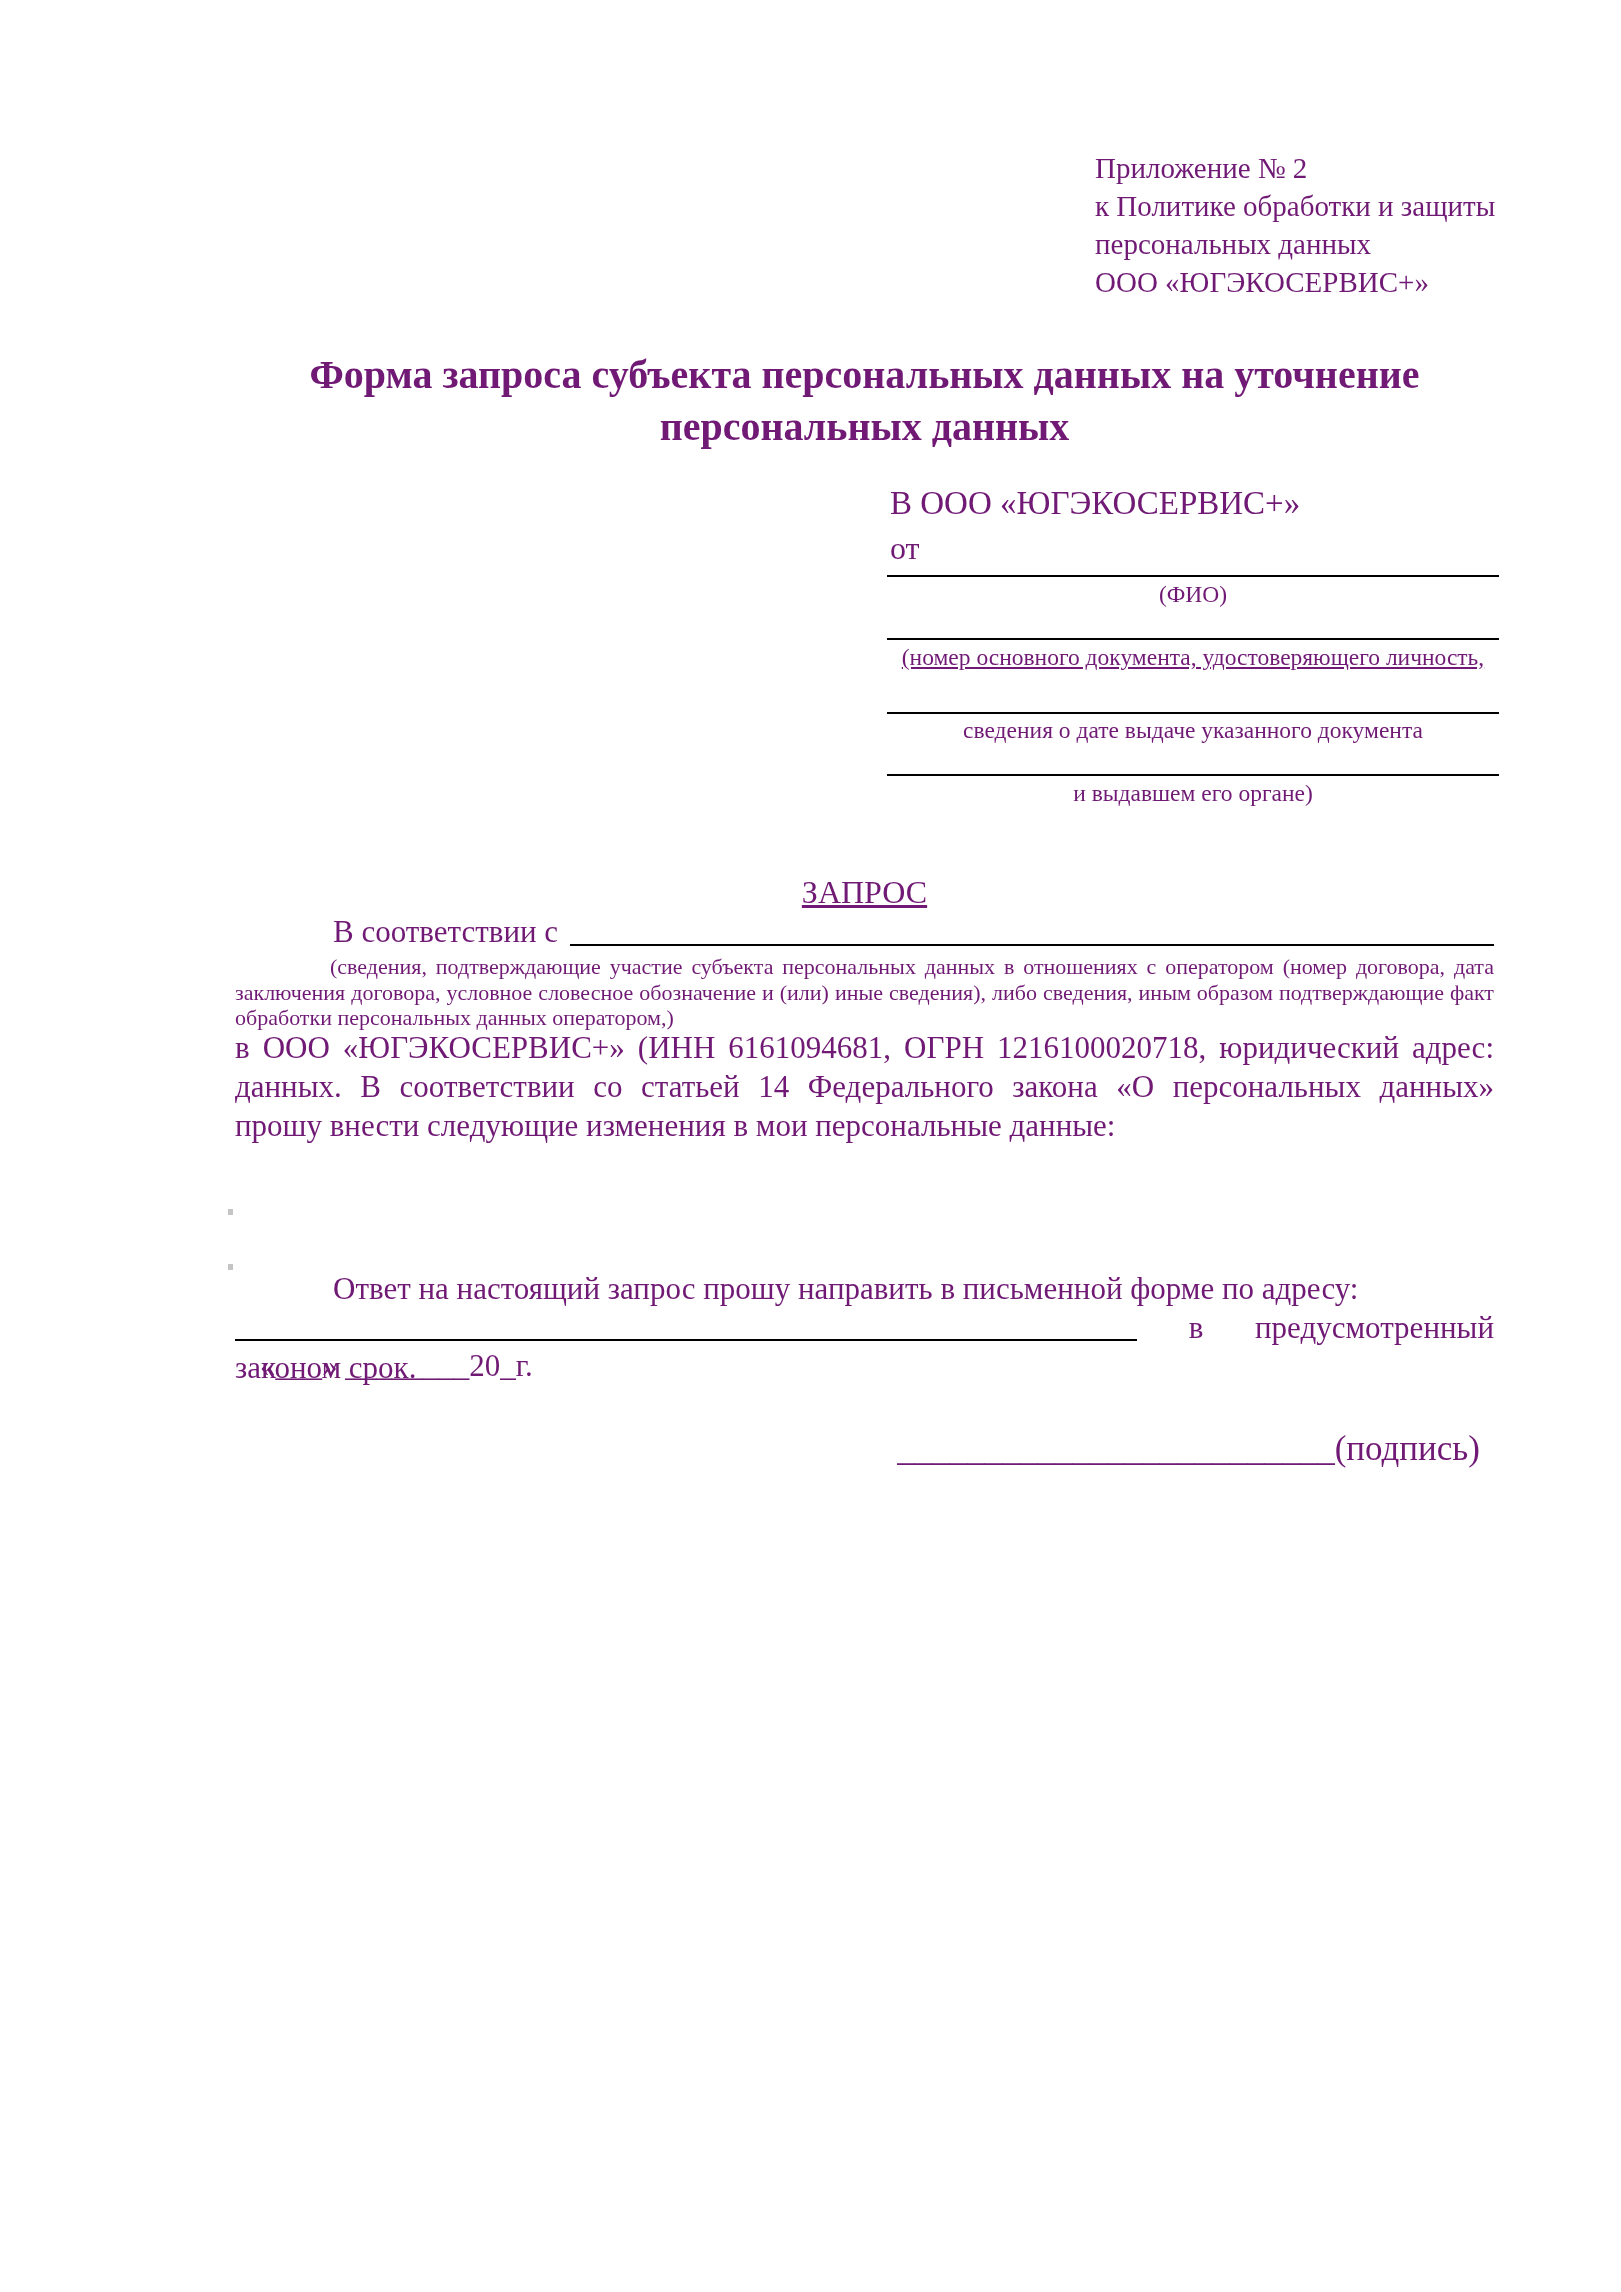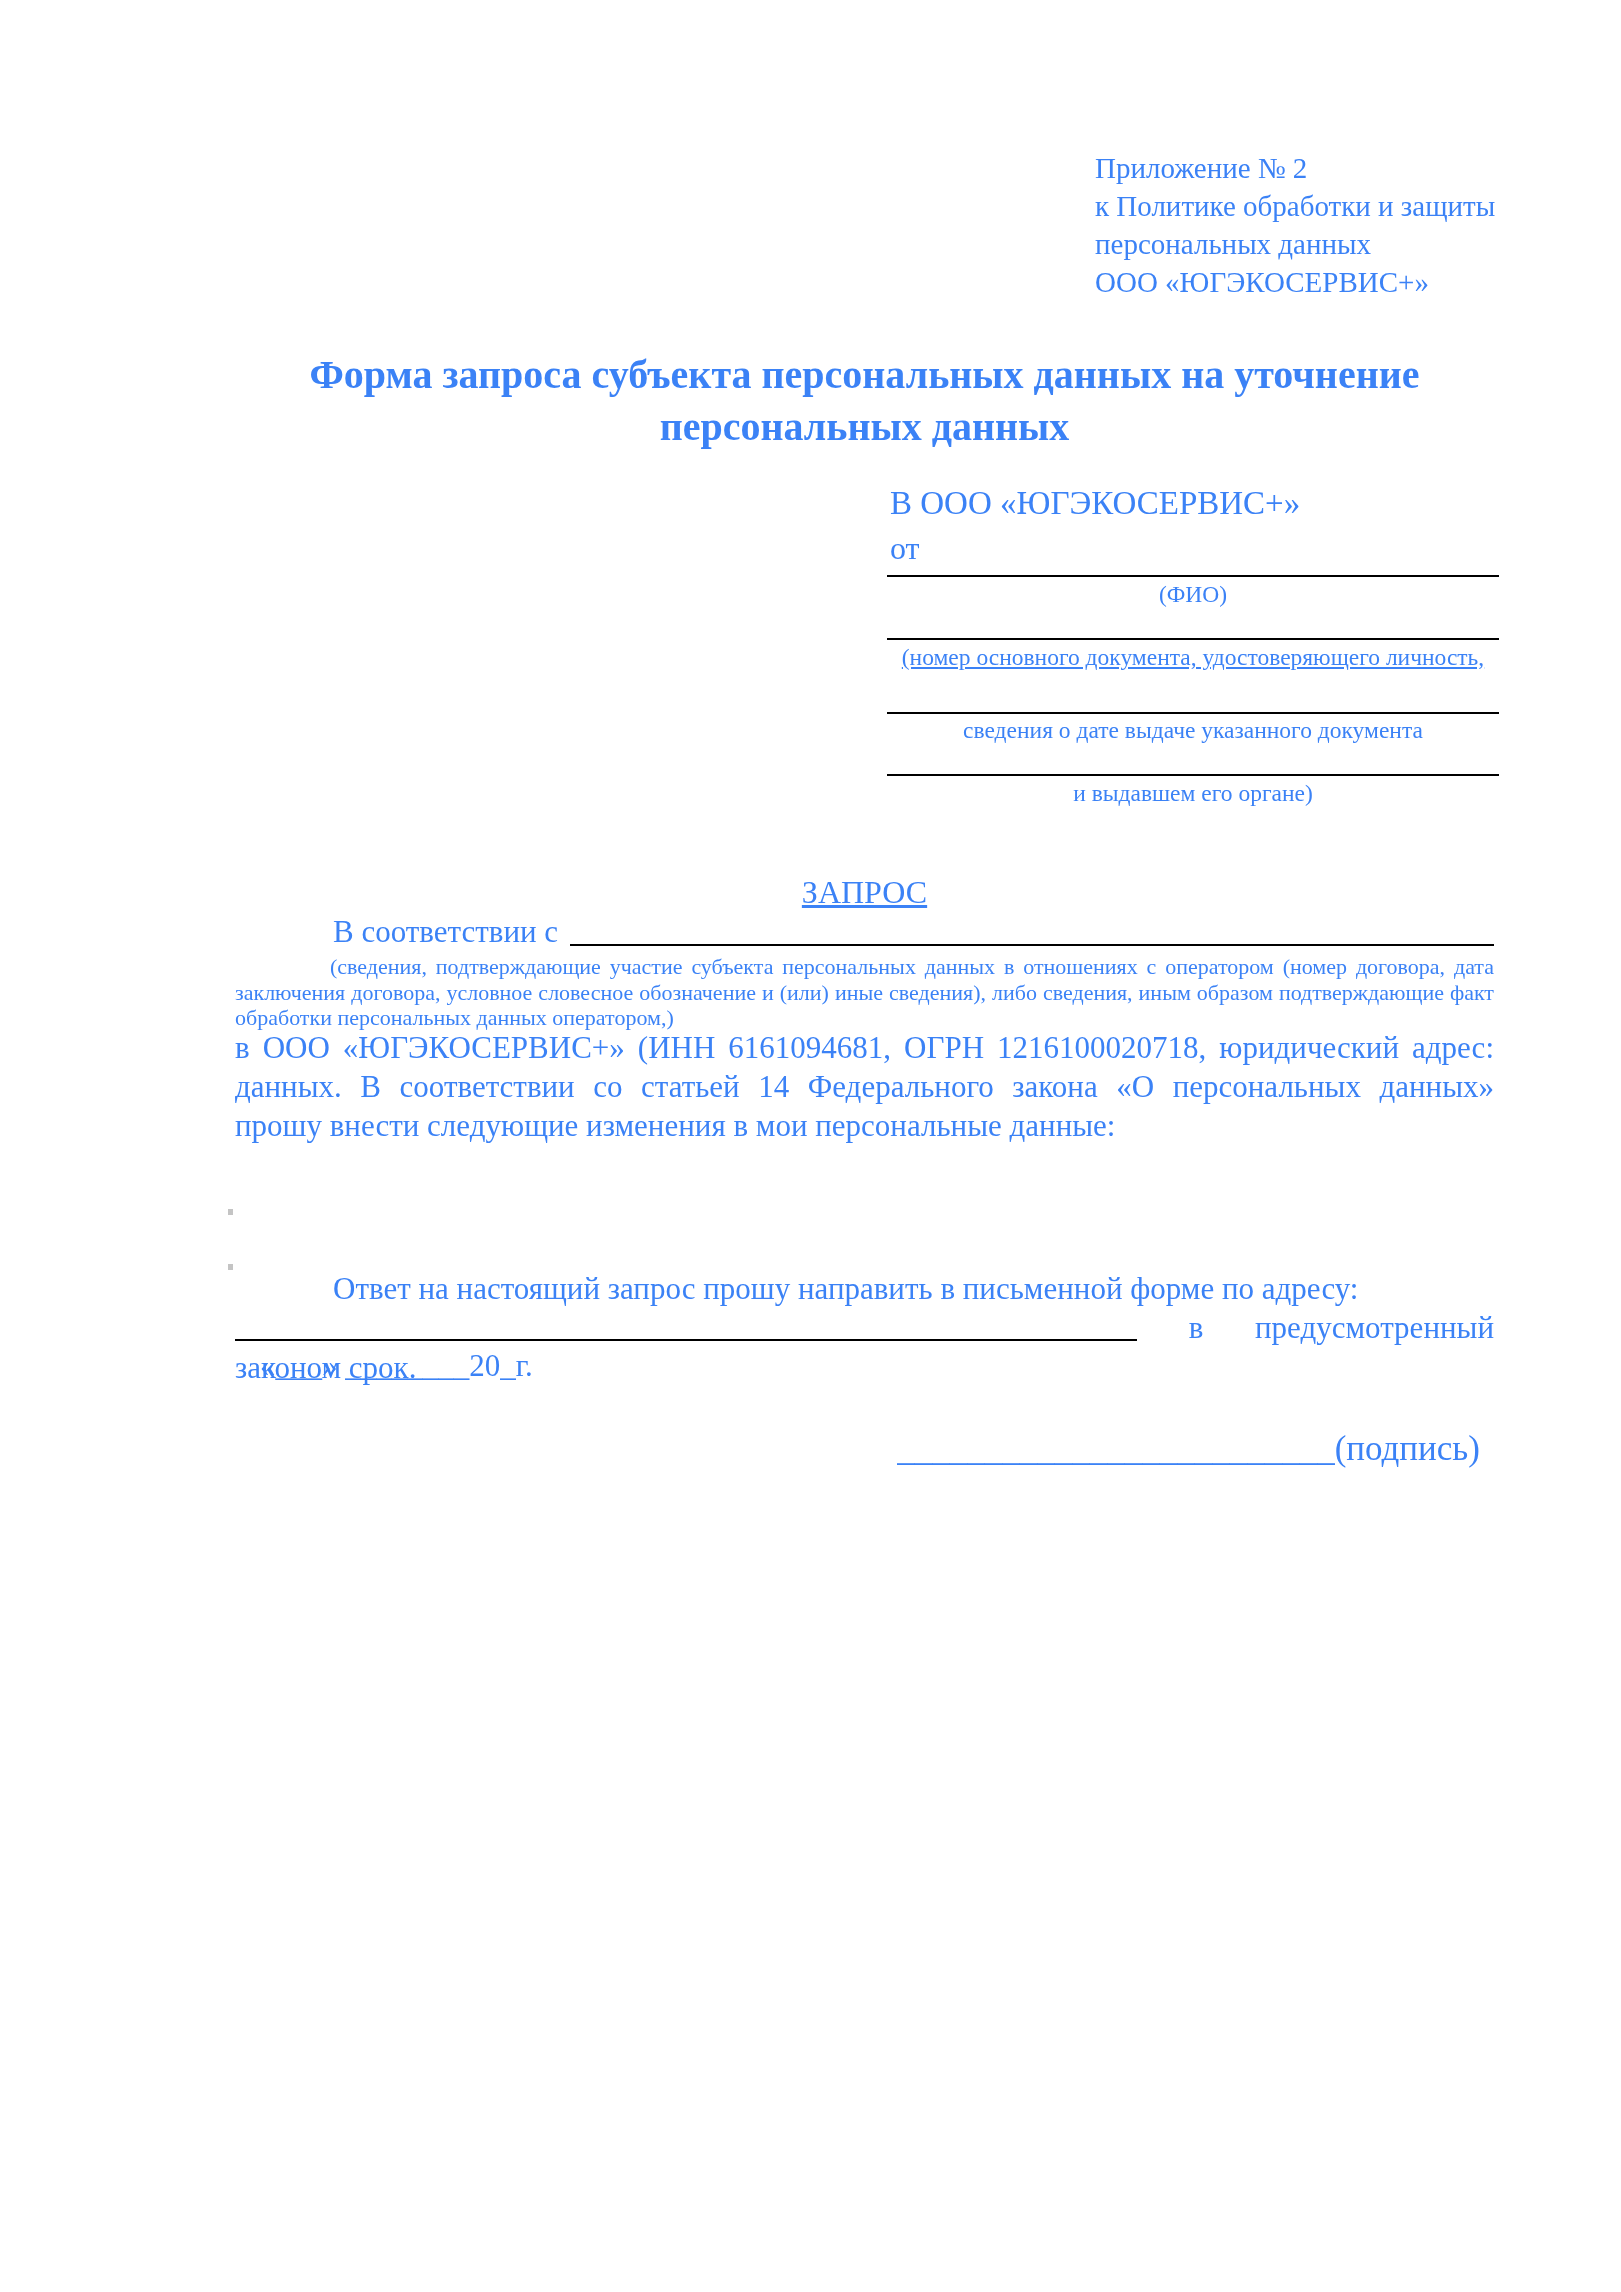--- a/index.html
+++ b/index.html
@@ -1,21 +1,21 @@
 <!DOCTYPE html>
 <html><head>
 <meta charset="utf-8">
 <style>
   html,body{margin:0;padding:0;background:#888;}
   .page{
     position:relative;
     width:1621px;height:2293px;
     background:#ffffff;
     font-family:"Liberation Serif","DejaVu Serif",serif;
-    color:#3b82f6;
+    color:#701a75;
     margin:0 auto;
     overflow:hidden;
   }
   .hdr-right{
     position:absolute;left:1095px;top:149px;
     font-size:29px;line-height:38px;white-space:nowrap;
   }
   .doc-title{
     position:absolute;left:235px;top:349px;width:1259px;
     font-size:40px;line-height:52px;font-weight:bold;text-align:center;

